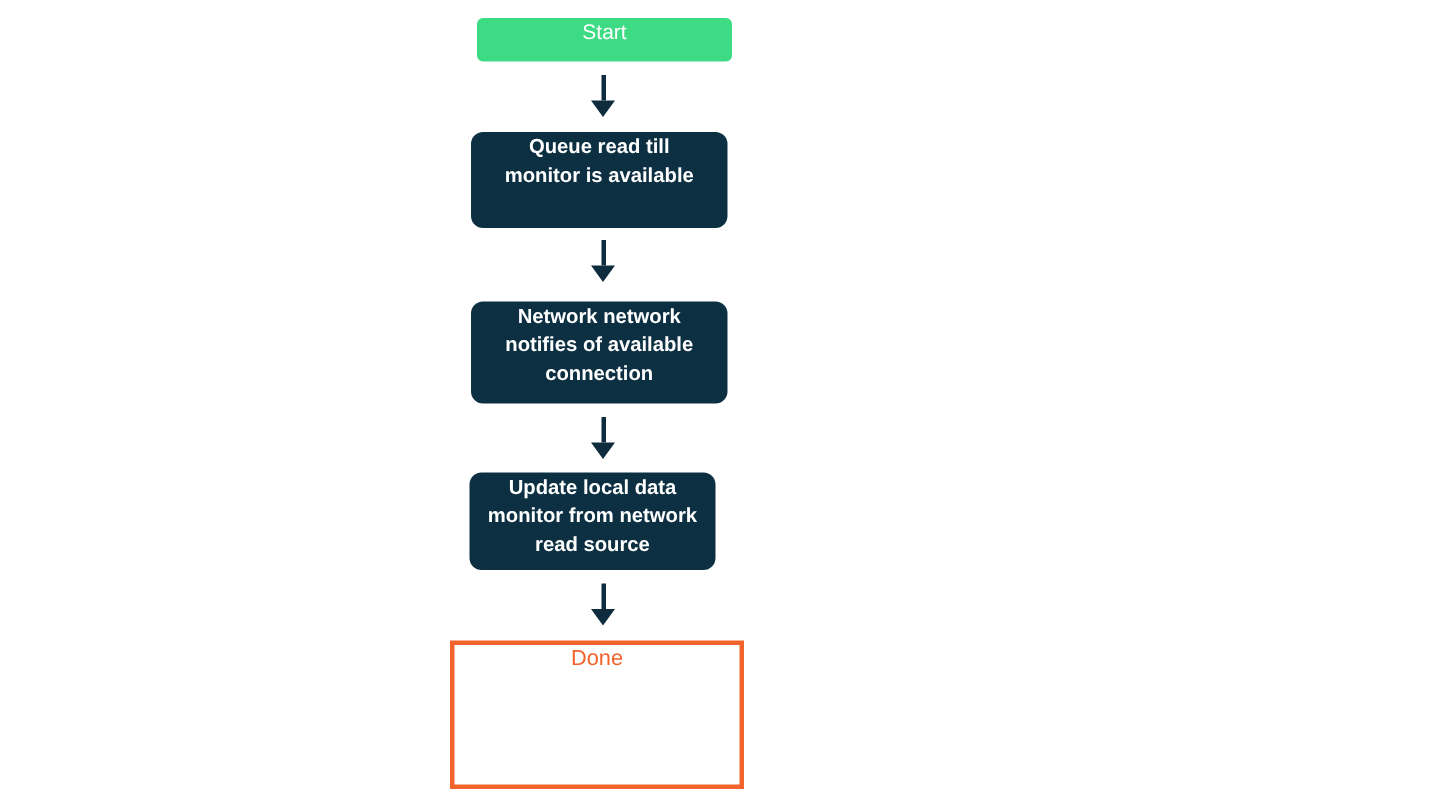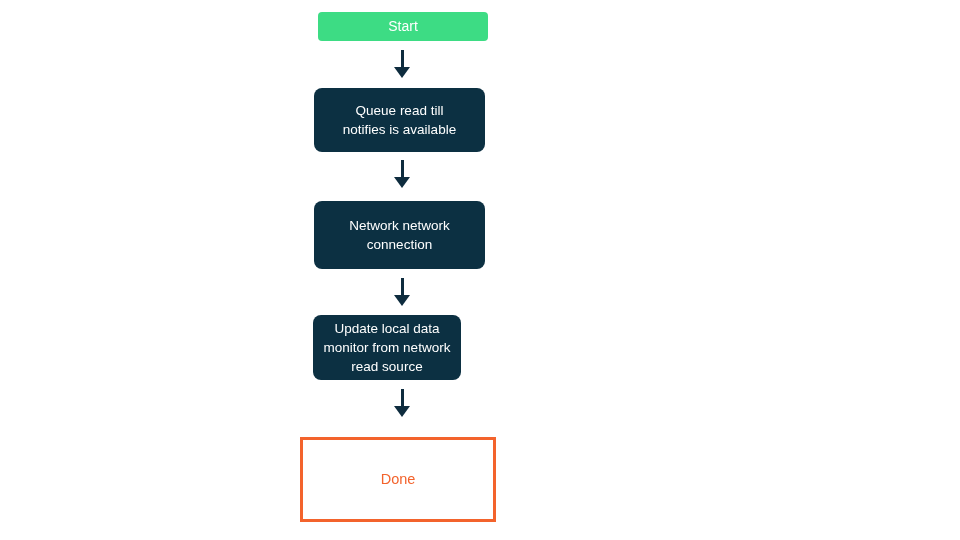--- a/index.html
+++ b/index.html
@@ -22,36 +22,37 @@
     height:540px;
     background:var(--background);
     overflow:hidden;
   }
   .node{
     position:absolute;
     box-sizing:border-box;
     display:flex;
     flex-direction:column;
     align-items:center;
-    justify-content:center;
+    justify-content:flex-start;
     text-align:center;
     font-size:13.5px;
     line-height:19px;
   }
   .node .line{white-space:nowrap;}
   .node.start{
     background:var(--start-fill);
     color:var(--node-text);
     border-radius:4px;
     font-size:14px;
   }
   .node.process{
     background:var(--process-fill);
     color:var(--node-text);
     border-radius:8px;
+    font-weight:bold;
   }
   .node.terminal{
     background:var(--background);
     border:3px solid var(--terminal-border);
     color:var(--terminal-text);
     border-radius:0;
     font-size:14.5px;
   }
   .arrow{
     position:absolute;
@@ -82,46 +83,47 @@
     <div class="line">Start</div>
   </div>
 
   <div class="arrow" style="left:394px;top:50px">
     <div class="stem"></div>
     <div class="head"></div>
   </div>
 
   <div class="node process" style="left:314px;top:88px;width:171px;height:64px">
     <div class="line">Queue read till</div>
-    <div class="line">notifies is available</div>
+    <div class="line">monitor is available</div>
   </div>
 
   <div class="arrow" style="left:394px;top:160px">
     <div class="stem"></div>
     <div class="head"></div>
   </div>
 
   <div class="node process" style="left:314px;top:201px;width:171px;height:68px">
     <div class="line">Network network</div>
+    <div class="line">notifies of available</div>
     <div class="line">connection</div>
   </div>
 
   <div class="arrow" style="left:394px;top:278px">
     <div class="stem"></div>
     <div class="head"></div>
   </div>
 
-  <div class="node process" style="left:313px;top:315px;width:148px;height:65px">
+  <div class="node process" style="left:313px;top:315px;width:164px;height:65px">
     <div class="line">Update local data</div>
     <div class="line">monitor from network</div>
     <div class="line">read source</div>
   </div>
 
   <div class="arrow" style="left:394px;top:389px">
     <div class="stem"></div>
     <div class="head"></div>
   </div>
 
-  <div class="node terminal" style="left:300px;top:437px;width:196px;height:85px">
+  <div class="node terminal" style="left:300px;top:427px;width:196px;height:99px">
     <div class="line">Done</div>
   </div>
 
 </div>
 
 </body></html>

